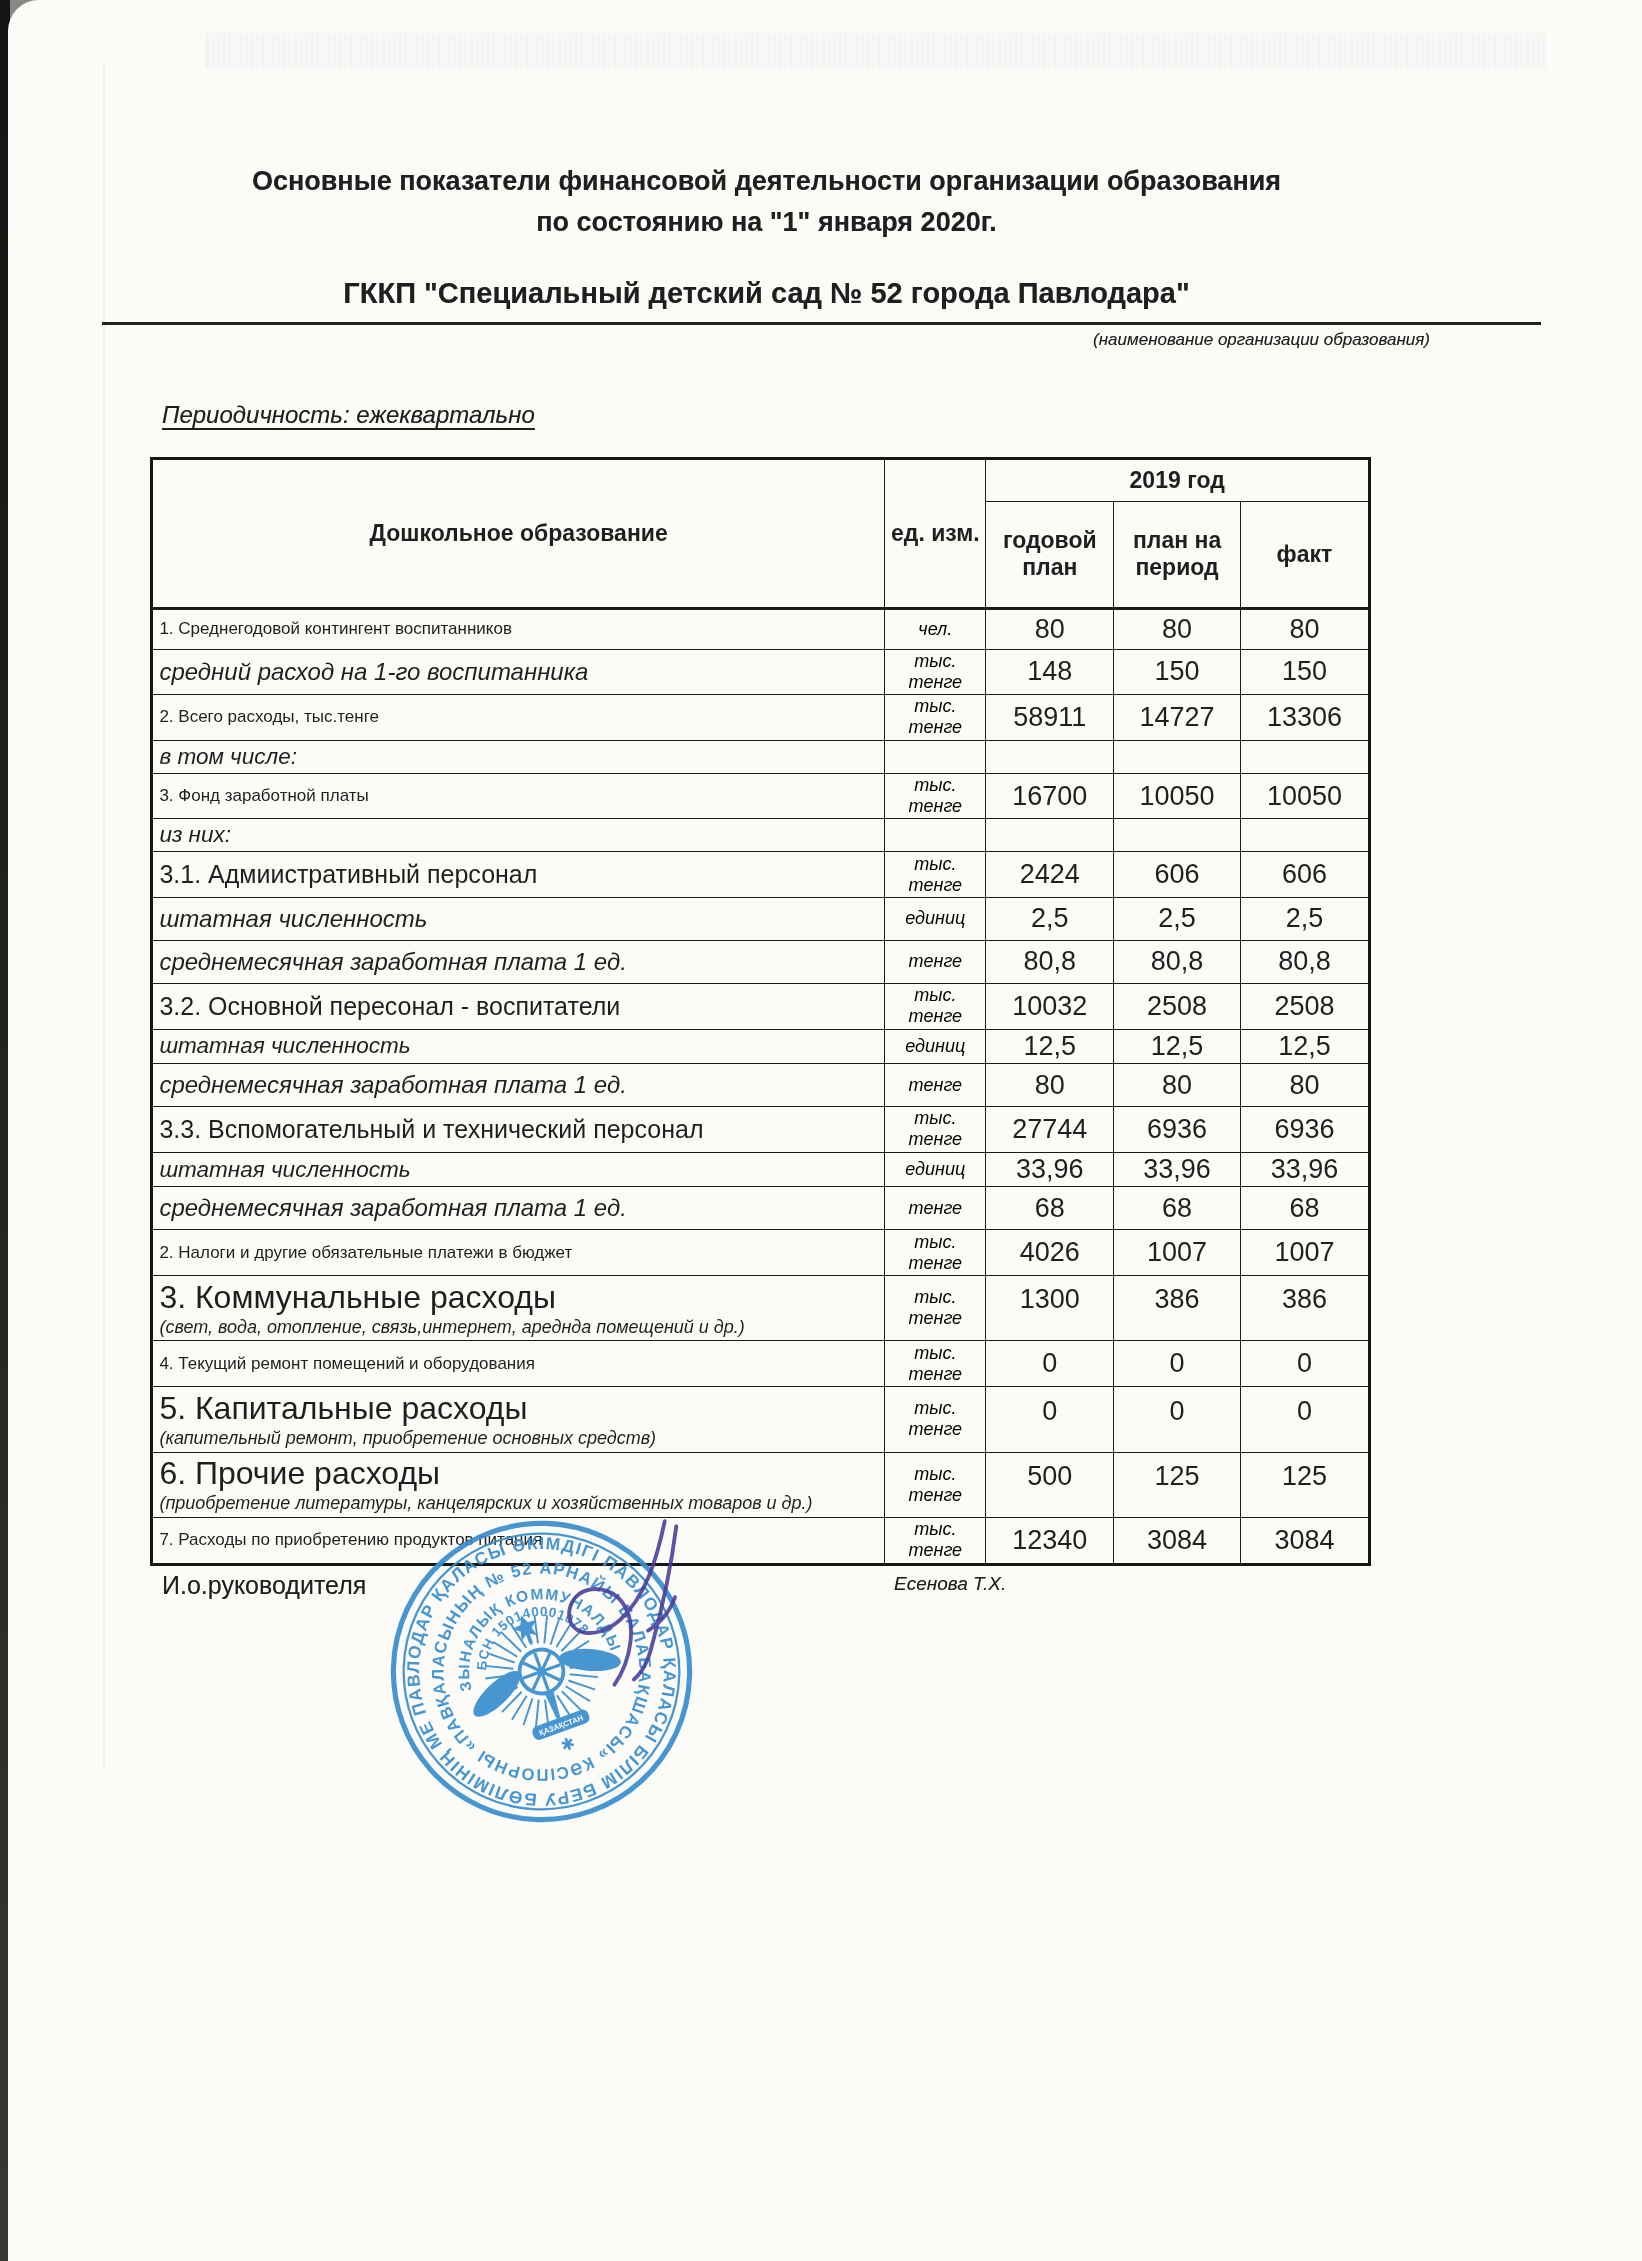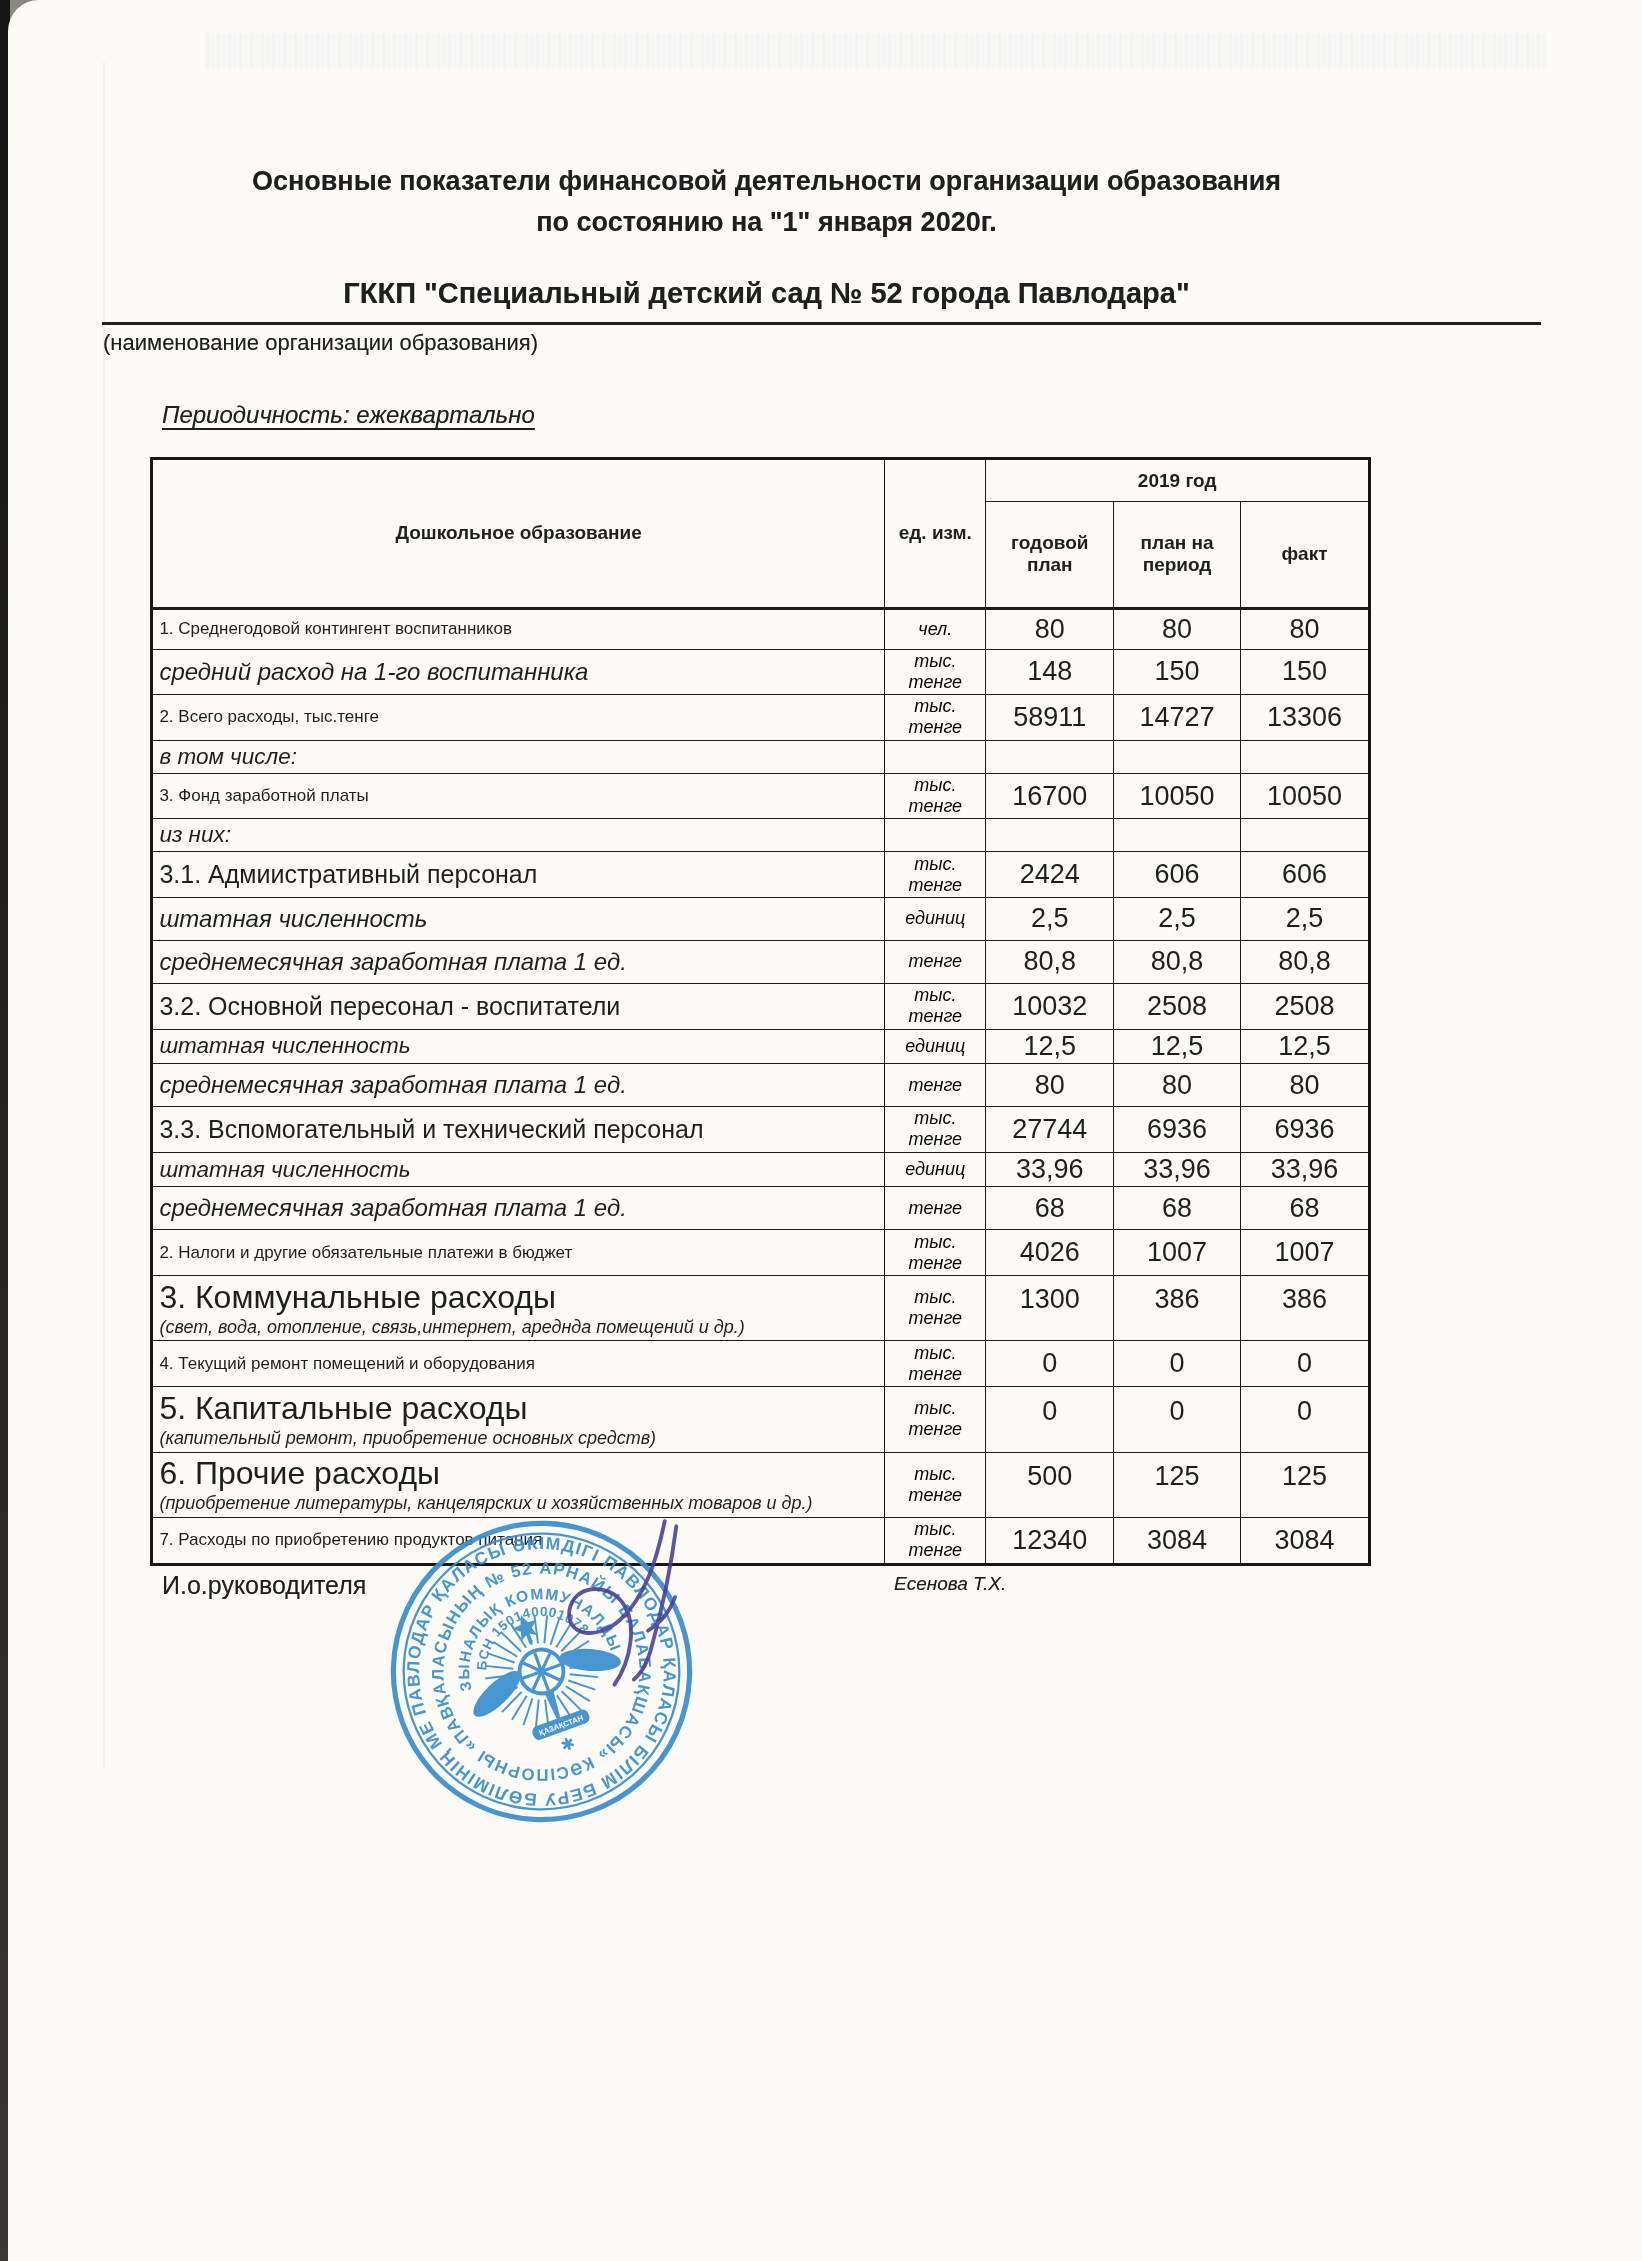--- a/index.html
+++ b/index.html
@@ -20,30 +20,30 @@
       rgba(110,130,195,.10) 0 3.2px, rgba(200,210,240,.04) 3.2px 5.8px,
       rgba(140,155,215,.12) 5.8px 7.7px, rgba(255,255,255,0) 7.7px 11px);
     filter:blur(1px);opacity:.8;}
   .txt{position:absolute;z-index:3;text-shadow:0 0 0.6px rgba(30,30,30,.45);}
   .title-wrap{left:103px;top:166px;width:1327px;text-align:center;}
   .title-l1{font-size:27px;font-weight:700;}
   .title-l2{font-size:27px;font-weight:700;margin-top:10.3px;}
   .org-wrap{left:103px;top:277px;width:1327px;text-align:center;}
   .org-name{font-size:29px;font-weight:700;}
   .org-rule{position:absolute;left:102px;top:322px;width:1439px;height:2.6px;background:#22211f;z-index:3;}
-  .org-caption{position:absolute;left:103px;top:330px;width:1327px;text-align:left;
-    font-size:22px;z-index:3;}
+  .org-caption{position:absolute;left:103px;top:330px;width:1327px;text-align:right;
+    font-size:17px;font-style:italic;z-index:3;}
   .periodicity{left:162px;top:401px;font-size:24px;font-style:italic;
     text-decoration:underline;text-underline-offset:4.5px;}
   
   .tbl-wrap{position:absolute;left:150px;top:457px;z-index:3;}
   table{border-collapse:collapse;table-layout:fixed;width:1221px;
     border:3.9px solid #171614;}
   th,td{border:1.9px solid #1d1c1a;overflow:hidden;}
-  th{font-size:19px;font-weight:700;text-align:center;vertical-align:middle;padding:1.3px 3.9px;}
+  th{font-size:23px;font-weight:700;text-align:center;vertical-align:middle;padding:1.3px 3.9px;}
   .hdr-year{height:43px;}
   .hdr-sub th{height:102px;}
   th.hb{border-bottom-width:3.2px;}
   td{vertical-align:middle;}
   .c-name{padding:2.6px 6.4px 2.6px 6.4px;text-align:left;}
   .c-unit{font-size:18px;font-style:italic;text-align:center;color:#000000;padding:1.3px 2.6px;}
   .c-val{font-size:27px;text-align:center;padding:1.3px 2.6px;}
   tr.rs-bold{height:41px;}        tr.rs-bold .name-main{font-size:17px;font-weight:400;}
   tr.rs-plain{height:41px;}       tr.rs-plain .name-main{font-size:25px;}
   tr.rs-italic{height:43px;}      tr.rs-italic .name-main{font-size:24px;font-style:italic;}

